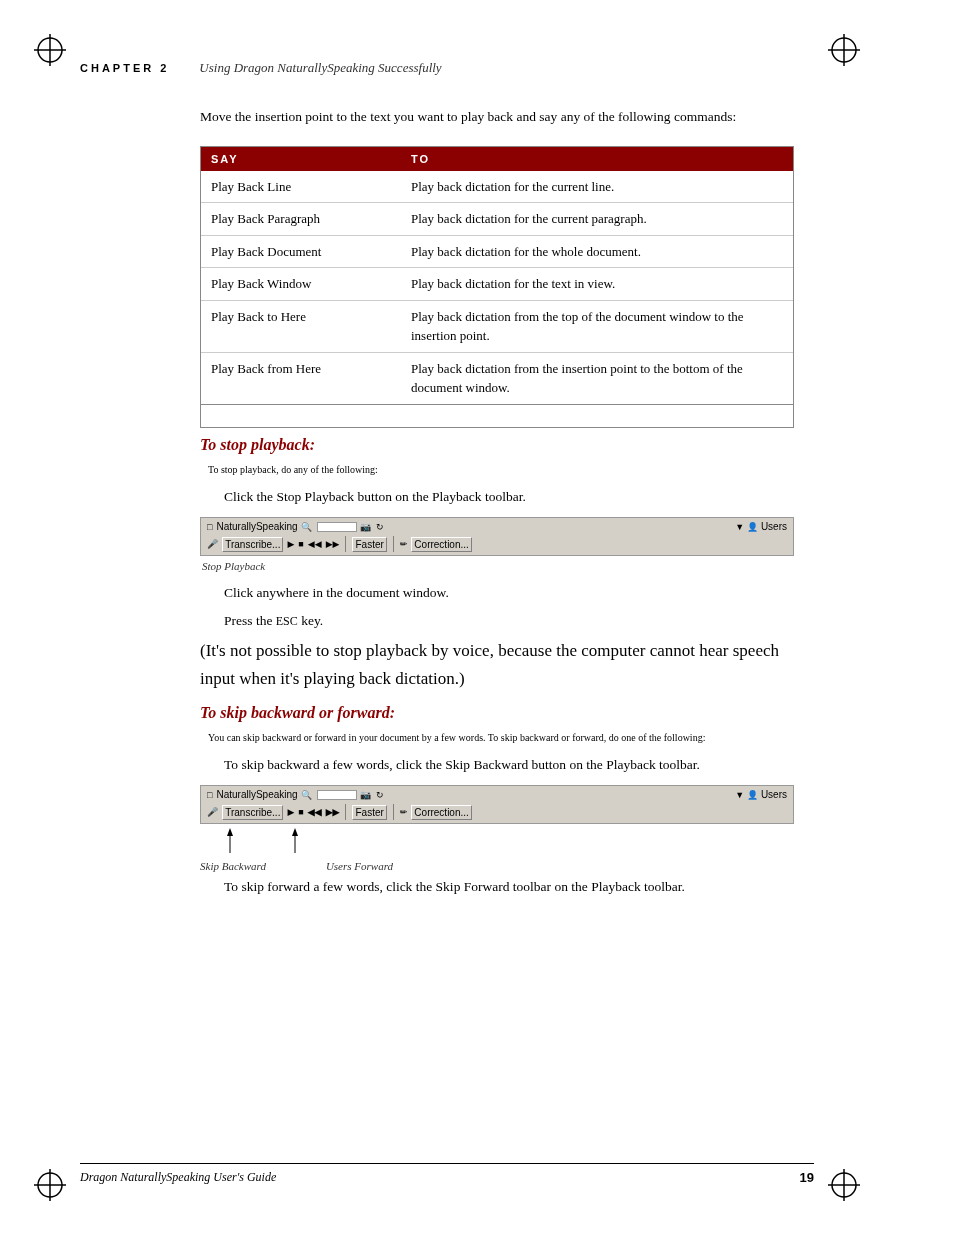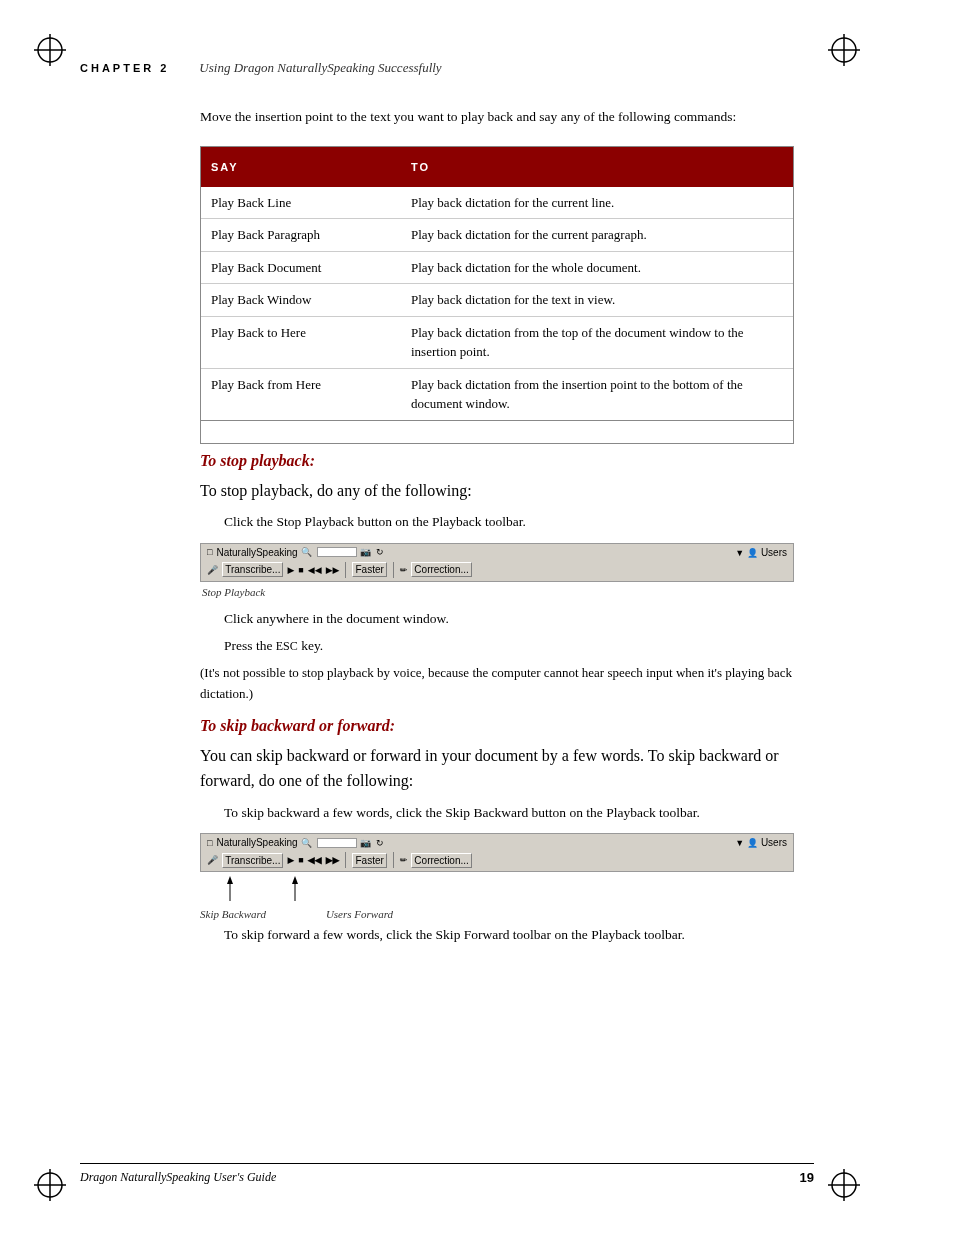--- a/index.html
+++ b/index.html
@@ -88,21 +88,21 @@
       background-color: #8b0000;
     }
 
     .commands-table thead th {
       color: #fff;
       font-family: Arial, sans-serif;
       font-weight: bold;
       font-size: 11px;
       letter-spacing: 2px;
       text-transform: uppercase;
-      padding: 14px 10px;
+      padding: 6px 10px;
       text-align: left;
     }
 
     .commands-table tbody tr {
       border-bottom: 1px solid #ccc;
     }
 
     .commands-table tbody tr:last-child {
       border-bottom: 1px solid #888;
     }
@@ -129,23 +129,24 @@
       color: #8b0000;
       font-family: 'Times New Roman', Times, serif;
       font-size: 16px;
       font-weight: bold;
       font-style: italic;
       margin-bottom: 8px;
       margin-top: 8px;
     }
 
     .section-text {
-      font-size: 16px;
+      font-size: 10px;
       line-height: 1.6;
       margin-bottom: 8px;
+      margin-left: 8px;
     }
 
     .indented-text {
       margin-left: 24px;
       font-size: 13.5px;
       line-height: 1.6;
       margin-bottom: 6px;
     }
 
     
@@ -234,21 +235,21 @@
       font-family: 'Times New Roman', Times, serif;
     }
 
     .footer-page {
       font-size: 13px;
       font-weight: bold;
       font-family: Arial, sans-serif;
     }
 
     .note-text {
-      font-size: 13px;
+      font-size: 17px;
       line-height: 1.6;
       margin-bottom: 12px;
       font-family: 'Times New Roman', Times, serif;
     }
 
     kbd {
       font-family: Liberation Serif, serif;
       font-size: 12px;
       text-transform: uppercase;
     }

